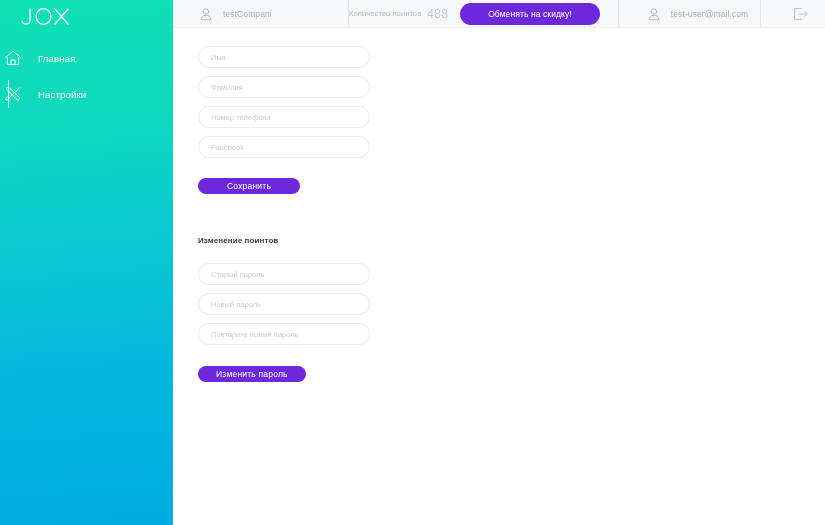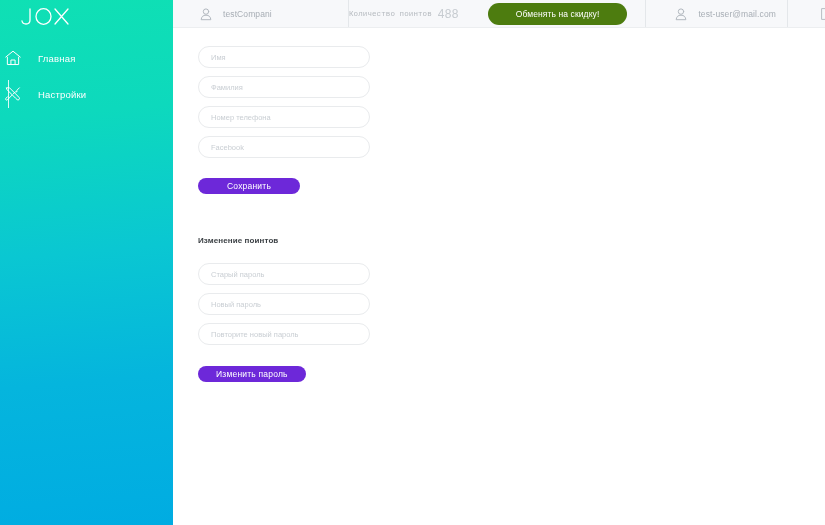--- a/index.html
+++ b/index.html
@@ -109,42 +109,40 @@
     font-size: 8.5px;
     color: #a7adb4;
     letter-spacing: .1px;
     white-space: nowrap;
   }
   .points-label {
     font-size: 7.5px;
     color: #b5babf;
     letter-spacing: .1px;
     white-space: nowrap;
-    font-family: Liberation Mono, monospace;
   }
   .points-value {
     font-size: 12px;
     color: #c6cbd0;
     margin-left: 6px;
     letter-spacing: .3px;
     font-weight: 400;
   }
   .cta-btn {
-    background: #4d7c0f;
+    background: #6d28d9;
     color: #ffffff;
     border: none;
     border-radius: 20px;
     height: 22px;
     padding: 0 28px;
     font-size: 8.5px;
     font-family: "Liberation Sans", sans-serif;
     letter-spacing: .1px;
     cursor: pointer;
     white-space: nowrap;
-    margin-left: 17px;
   }
   .logout-icon { width: 16px; height: 14px; color: #b8bdc3; cursor: pointer; }
 
   
   .content {
     position: relative;
     padding: 18px 0 0 25px;
   }
   .field {
     display: block;

